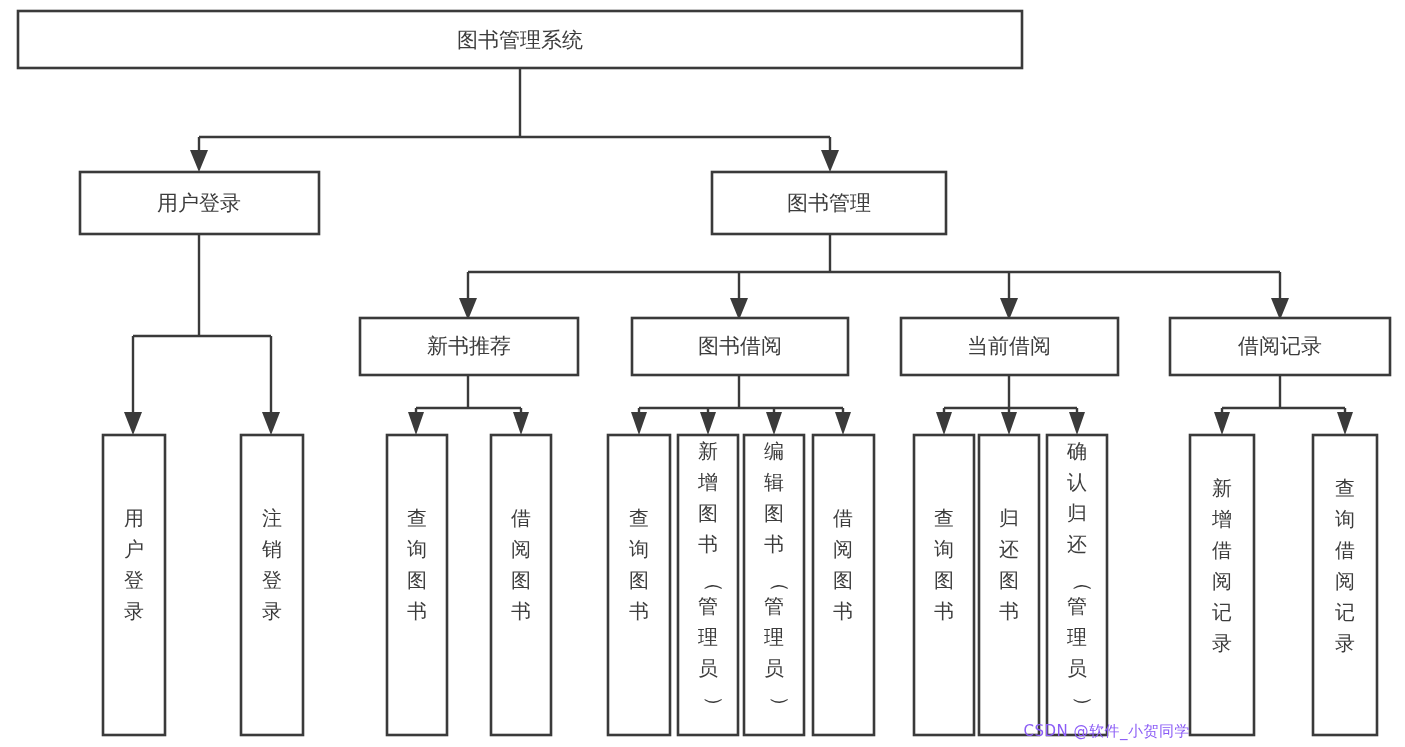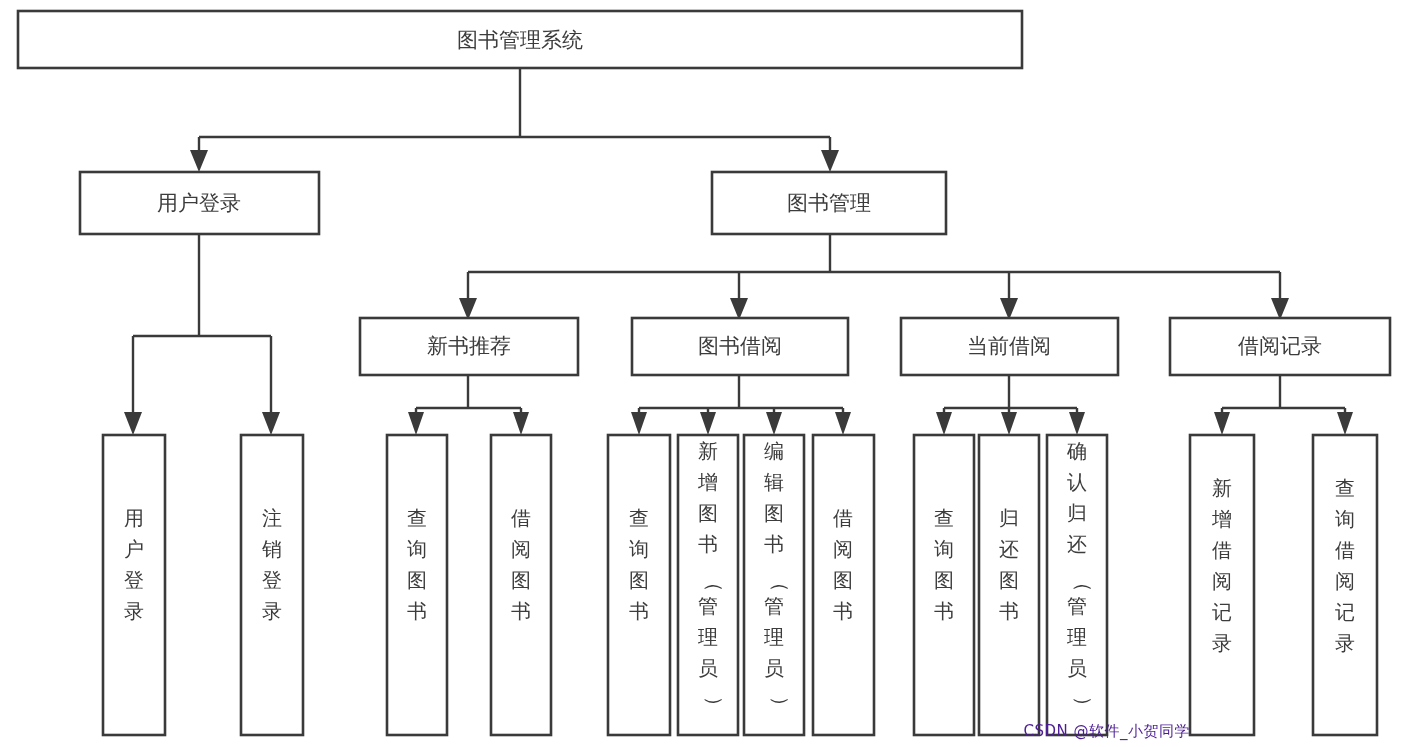--- a/index.html
+++ b/index.html
@@ -56,21 +56,21 @@
     font-size: 20px;
     fill: #3c3c3c;
     text-anchor: middle;
   }
   .watermark {
     position: absolute;
     right: 12px;
     bottom: 6px;
     font-family: "DejaVu Sans", "Liberation Sans", sans-serif;
     font-size: 15px;
-    color: #4c1d95;
+    color: #8b5cf6;
     letter-spacing: 0.5px;
     white-space: nowrap;
     pointer-events: none;
   }
 </style>
 </head>
 <body>
 
 <div id="diagram-root">
 

